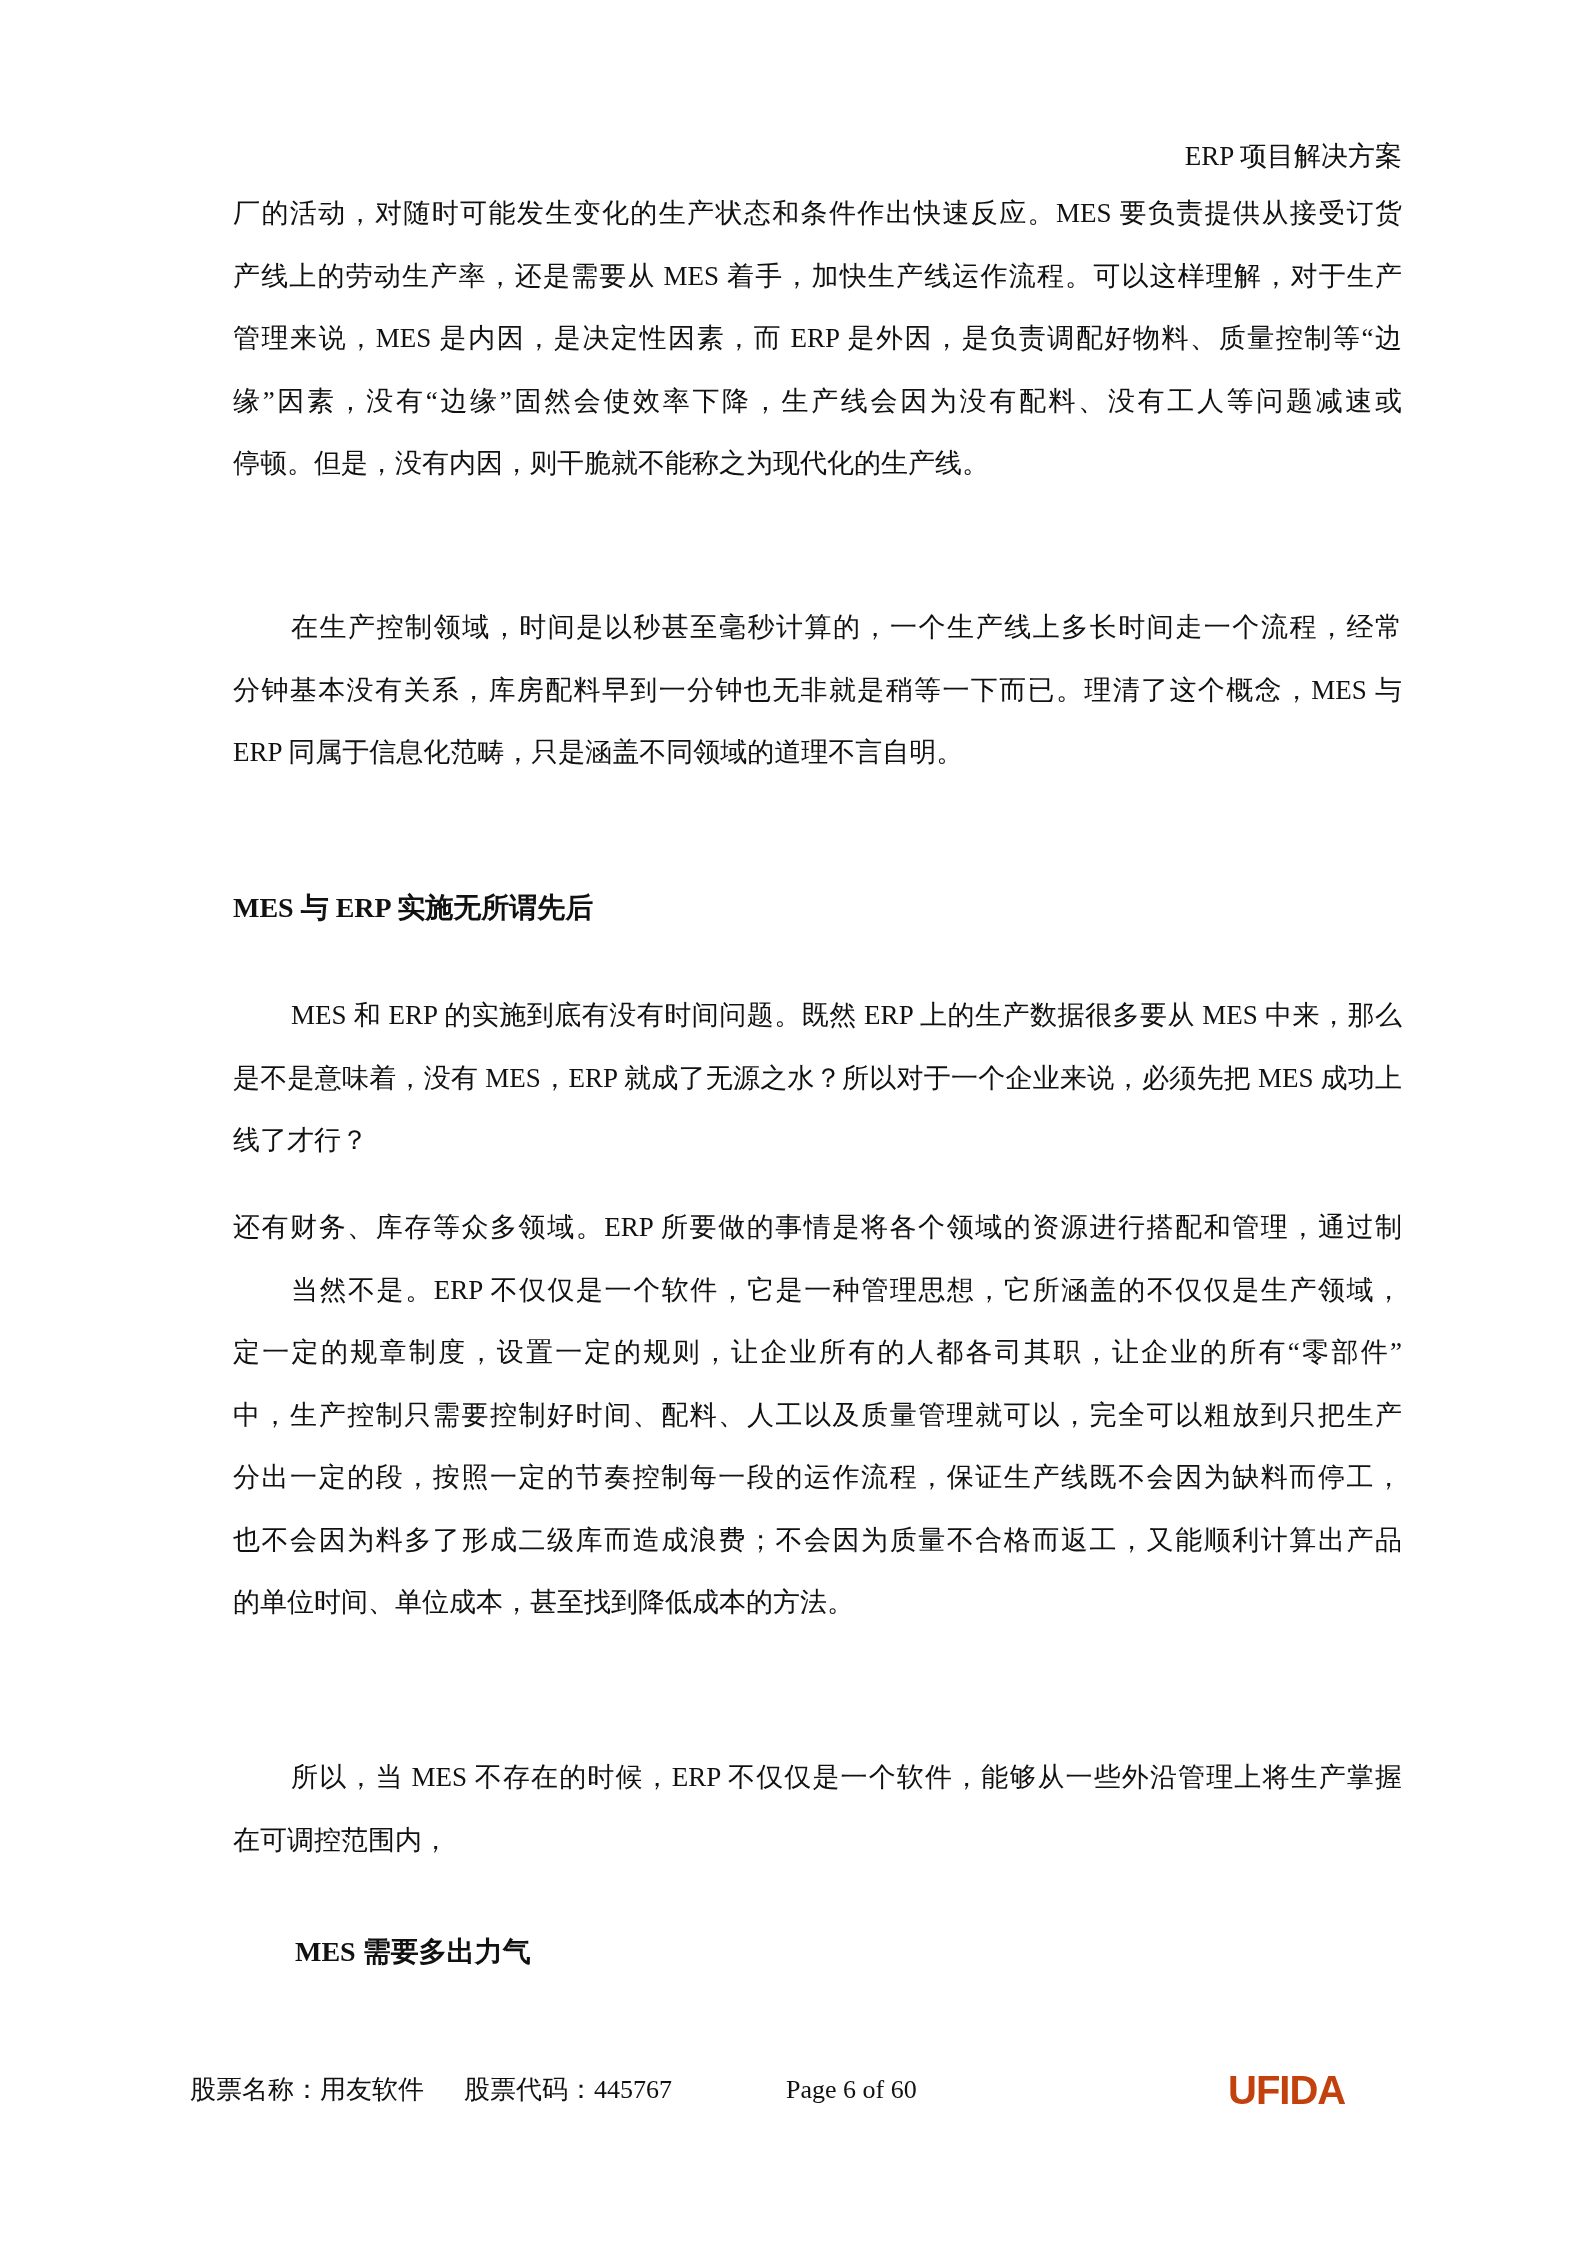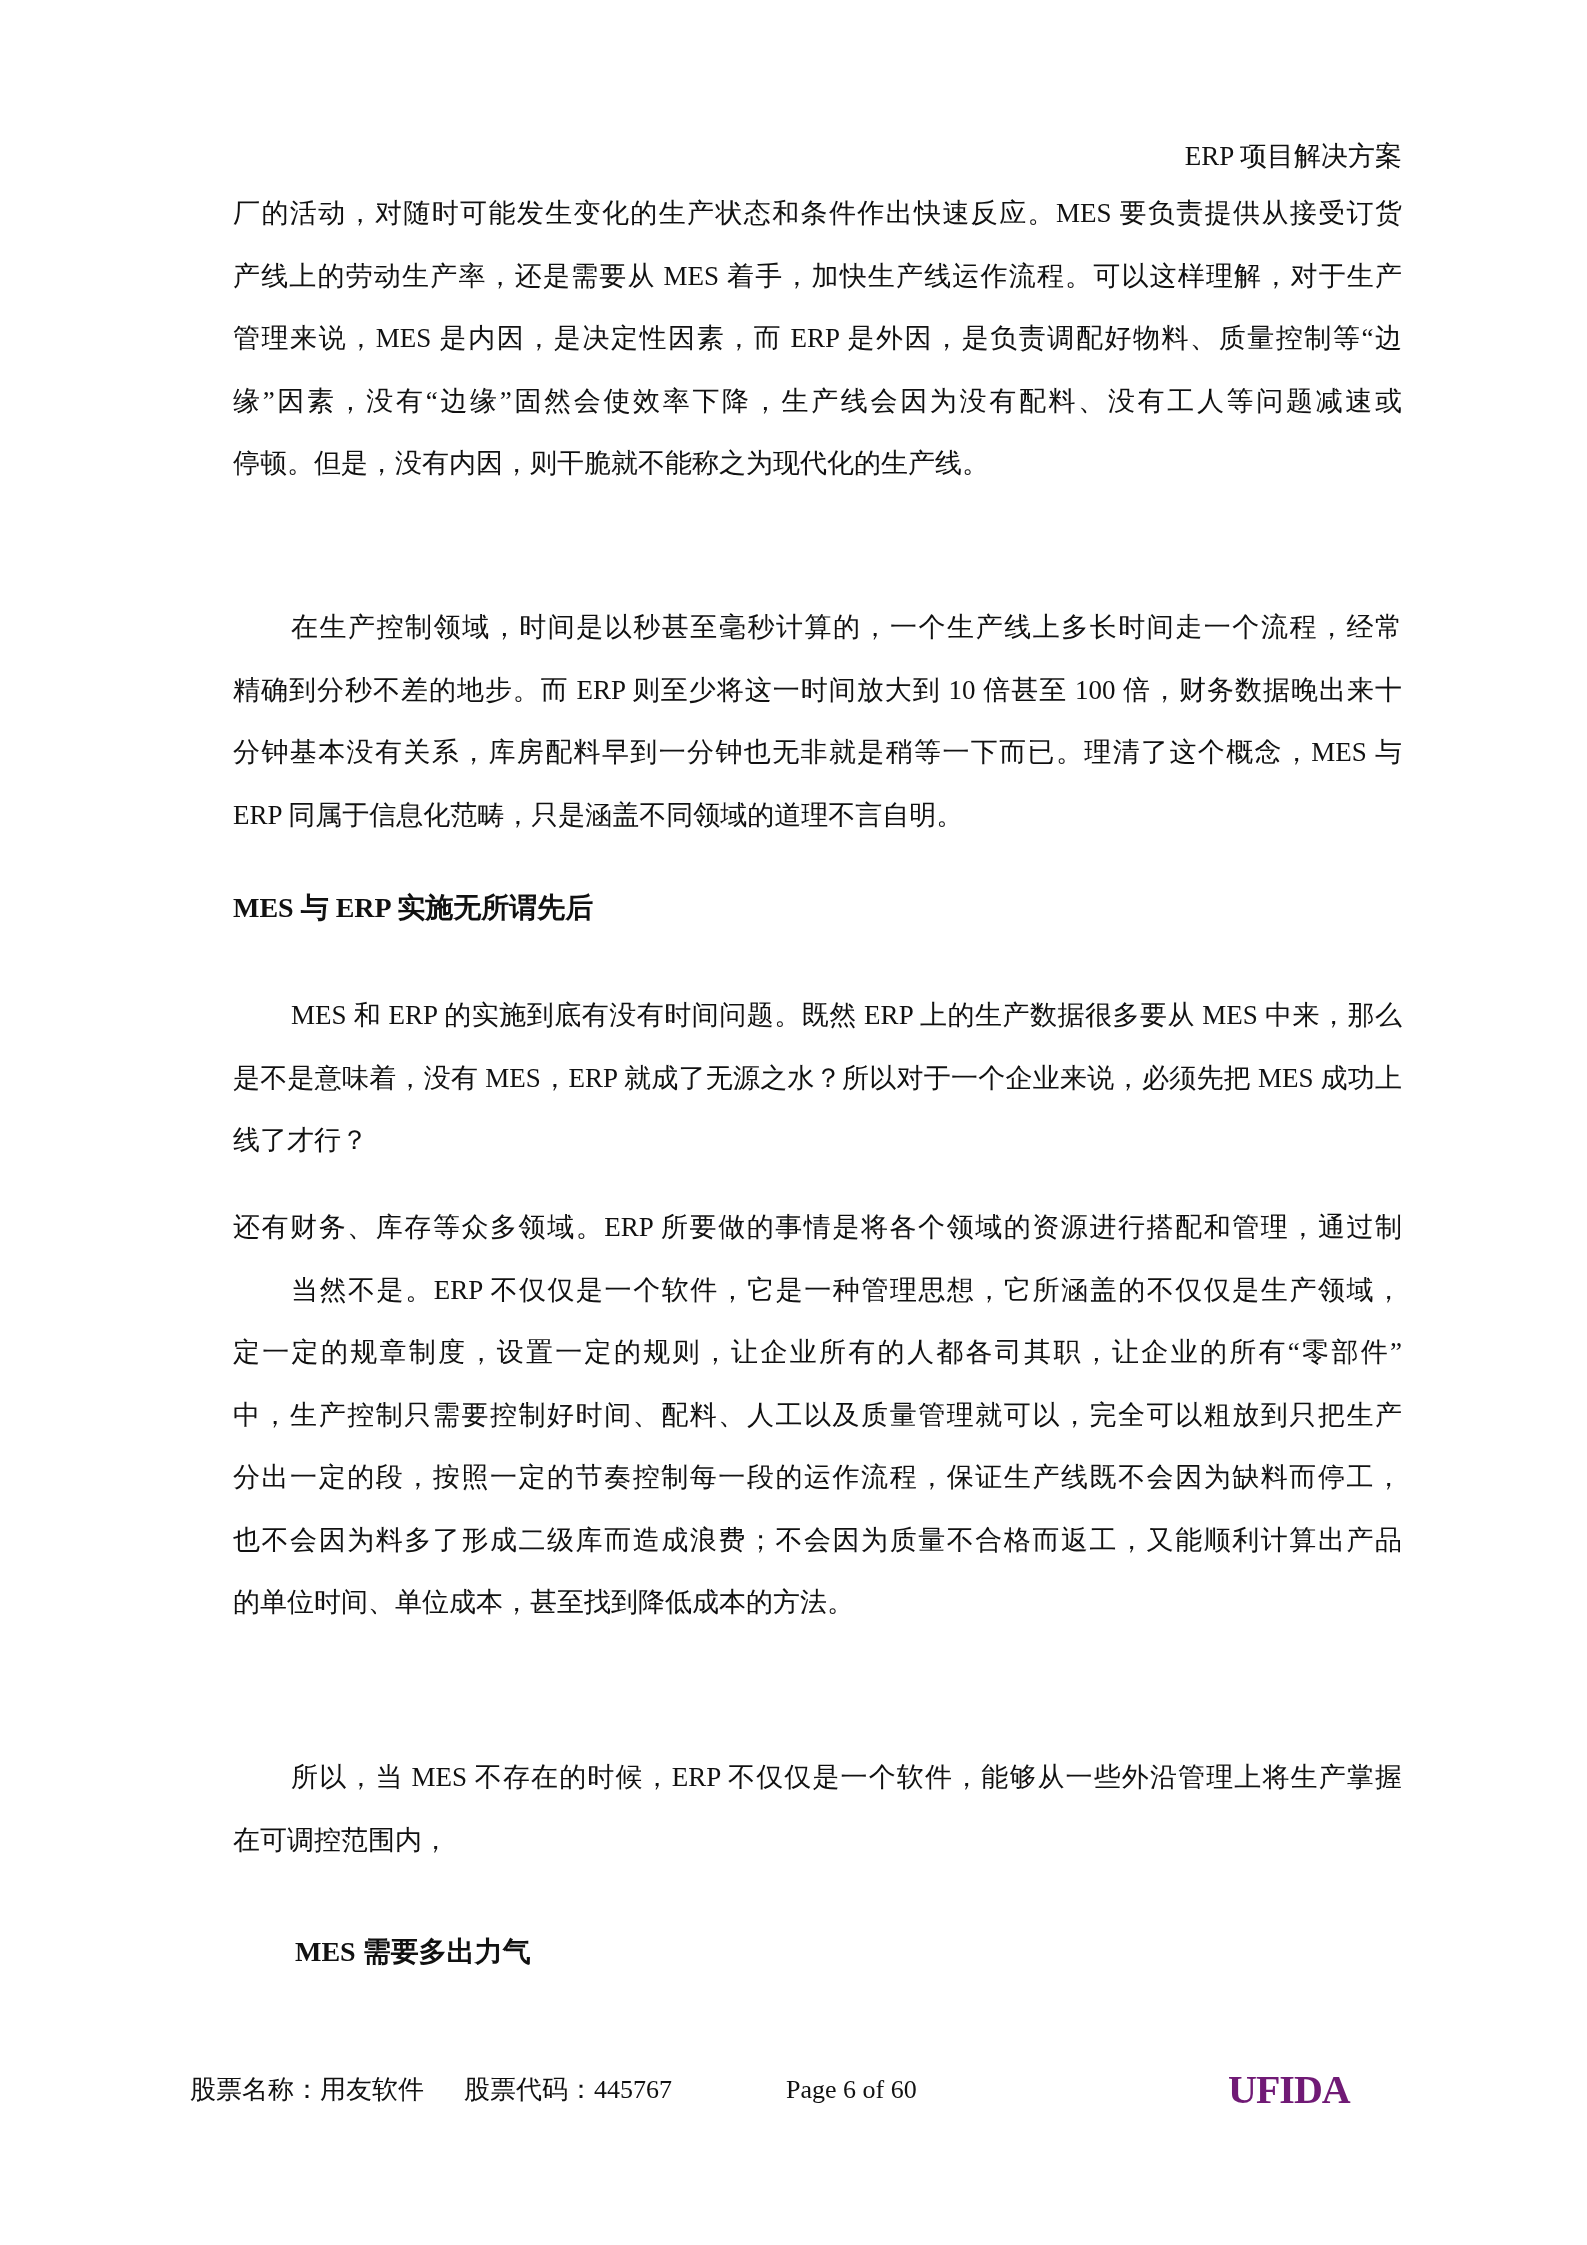--- a/index.html
+++ b/index.html
@@ -88,21 +88,20 @@
   <div class="block" style="top:182px">
     <div class="line jl">厂的活动，对随时可能发生变化的生产状态和条件作出快速反应。MES 要负责提供从接受订货</div>
     <div class="line jl">产线上的劳动生产率，还是需要从 MES 着手，加快生产线运作流程。可以这样理解，对于生产</div>
     <div class="line jl">管理来说，MES 是内因，是决定性因素，而 ERP 是外因，是负责调配好物料、质量控制等“边</div>
     <div class="line jl">缘”因素，没有“边缘”固然会使效率下降，生产线会因为没有配料、没有工人等问题减速或</div>
     <div class="line">停顿。但是，没有内因，则干脆就不能称之为现代化的生产线。</div>
   </div>
 
   <div class="block" style="top:596px">
     <div class="line jl first">在生产控制领域，时间是以秒甚至毫秒计算的，一个生产线上多长时间走一个流程，经常</div>
-    <div class="line jl">精确到分秒不差的地步。而 ERP 则至少将这一时间放大到 10 倍甚至 100 倍，财务数据晚出来十</div>
     <div class="line jl">分钟基本没有关系，库房配料早到一分钟也无非就是稍等一下而已。理清了这个概念，MES 与</div>
     <div class="line">ERP 同属于信息化范畴，只是涵盖不同领域的道理不言自明。</div>
   </div>
 
   <div class="heading" style="top:888px">MES 与 ERP 实施无所谓先后</div>
 
   <div class="block" style="top:984px">
     <div class="line jl first">MES 和 ERP 的实施到底有没有时间问题。既然 ERP 上的生产数据很多要从 MES 中来，那么</div>
     <div class="line jl">是不是意味着，没有 MES，ERP 就成了无源之水？所以对于一个企业来说，必须先把 MES 成功上</div>
     <div class="line">线了才行？</div>
@@ -123,16 +122,16 @@
     <div class="line">在可调控范围内，</div>
   </div>
 
   <div class="heading indented" style="top:1932px">MES 需要多出力气</div>
 
   <div class="doc-footer">
     <div class="footer-stock">
       <span>股票名称：用友软件</span><span class="gap"></span><span>股票代码：445767</span>
     </div>
     <div class="footer-page">Page 6 of 60</div>
-    <div class="footer-logo" style="color: #701a75; font-family: Liberation Serif, serif;">UFIDA</div>
+    <div class="footer-logo" style="color: #c2410c;">UFIDA</div>
   </div>
 
 </div>
 
 </body></html>

